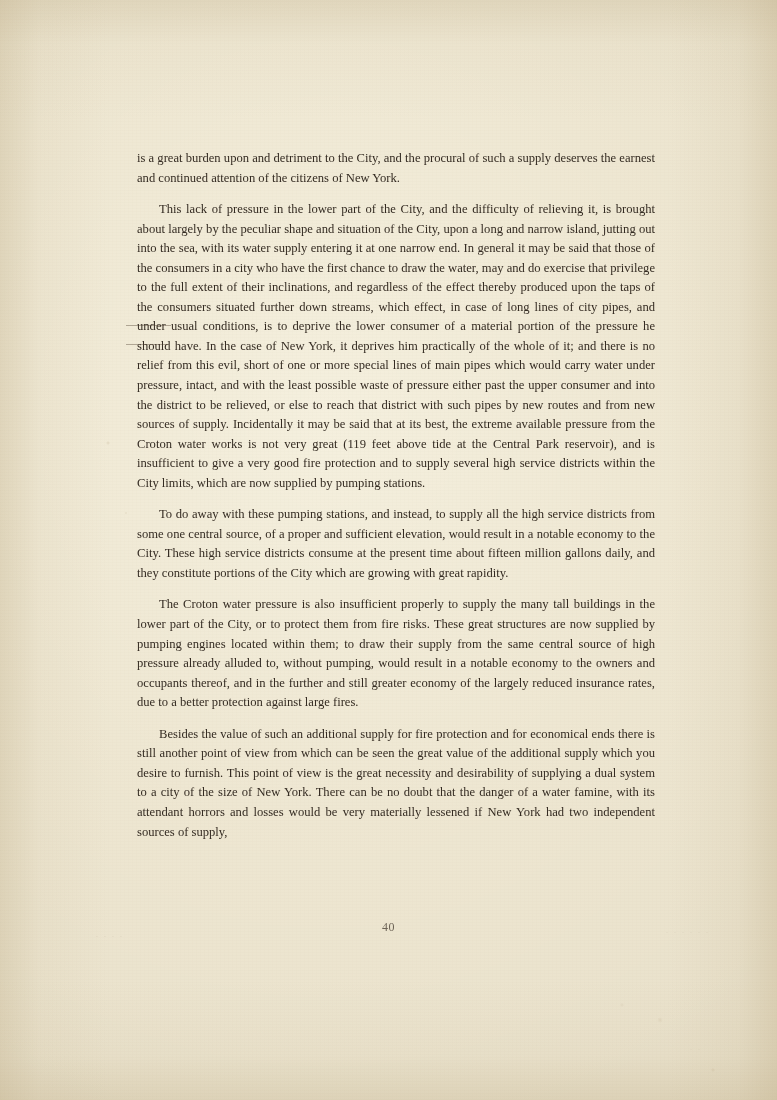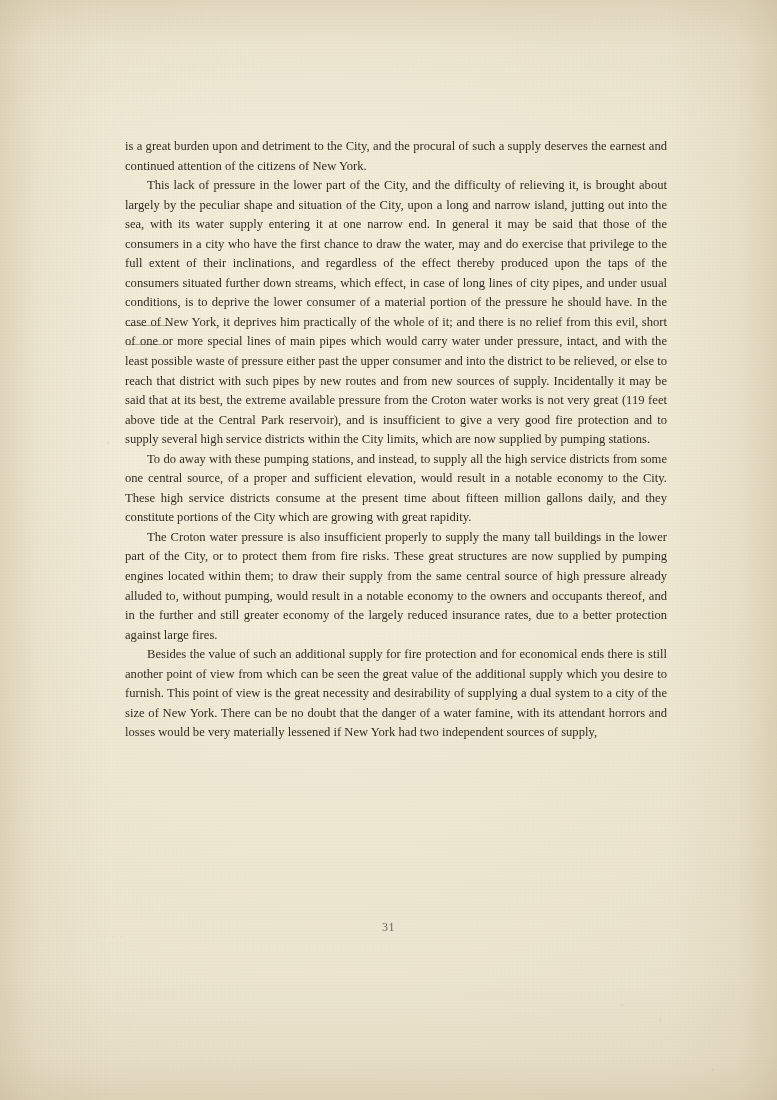--- a/index.html
+++ b/index.html
@@ -86,21 +86,21 @@
     top: 137px;
     width: 542px;
     color: #342b22;
     font-size: 12.6px;
     line-height: 19.55px;
     text-align: justify;
     text-justify: inter-word;
     -webkit-font-smoothing: antialiased;
   }
   .textblock p {
-    margin: 0;
+    margin: 12px;
     text-indent: 22px;
     text-align: justify;
   }
   .textblock p.no-indent {
     text-indent: 0;
   }
   
 
   .pagenum {
     position: absolute;
@@ -153,19 +153,19 @@
     <p class="no-indent">is a great burden upon and detriment to the City, and the procural of such a supply deserves the earnest and continued attention of the citizens of New York.</p>
     <p>This lack of pressure in the lower part of the City, and the difficulty of relieving it, is brought about largely by the peculiar shape and situation of the City, upon a long and narrow island, jutting out into the sea, with its water supply entering it at one narrow end.  In general it may be said that those of the consumers in a city who have the first chance to draw the water, may and do exercise that privilege to the full extent of their inclinations, and regardless of the effect thereby produced upon the taps of the consumers situated further down streams, which effect, in case of long lines of city pipes, and under usual conditions, is to deprive the lower consumer of a material portion of the pressure he should have.  In the case of New York, it deprives him practically of the whole of it; and there is no relief from this evil, short of one or more special lines of main pipes which would carry water under pressure, intact, and with the least possible waste of pressure either past the upper consumer and into the district to be relieved, or else to reach that district with such pipes by new routes and from new sources of supply.  Incidentally it may be said that at its best, the extreme available pressure from the Croton water works is not very great (119 feet above tide at the Central Park reservoir), and is insufficient to give a very good fire protection and to supply several high service districts within the City limits, which are now supplied by pumping stations.</p>
     <p>To do away with these pumping stations, and instead, to supply all the high service districts from some one central source, of a proper and sufficient elevation, would result in a notable economy to the City.  These high service districts consume at the present time about fifteen million gallons daily, and they constitute portions of the City which are growing with great rapidity.</p>
     <p>The Croton water pressure is also insufficient properly to supply the many tall buildings in the lower part of the City, or to protect them from fire risks.  These great structures are now supplied by pumping engines located within them; to draw their supply from the same central source of high pressure already alluded to, without pumping, would result in a notable economy to the owners and occupants thereof, and in the further and still greater economy of the largely reduced insurance rates, due to a better protection against large fires.</p>
     <p>Besides the value of such an additional supply for fire protection and for economical ends there is still another point of view from which can be seen the great value of the additional supply which you desire to furnish.  This point of view is the great necessity and desirability of supplying a dual system to a city of the size of New York.  There can be no doubt that the danger of a water famine, with its attendant horrors and losses would be very materially lessened if New York had two independent sources of supply,</p>
   </div>
 
   <div class="smudge smudge-1"></div>
   <div class="smudge smudge-2"></div>
 
-  <div class="pagenum">31</div>
+  <div class="pagenum">40</div>
 
   <div class="ghost ghost-bl">. . . .</div>
   <div class="ghost ghost-br">. . . . . .</div>
   <div class="ghost ghost-b2">. .</div>
 
 </div>
 
 </body></html>

